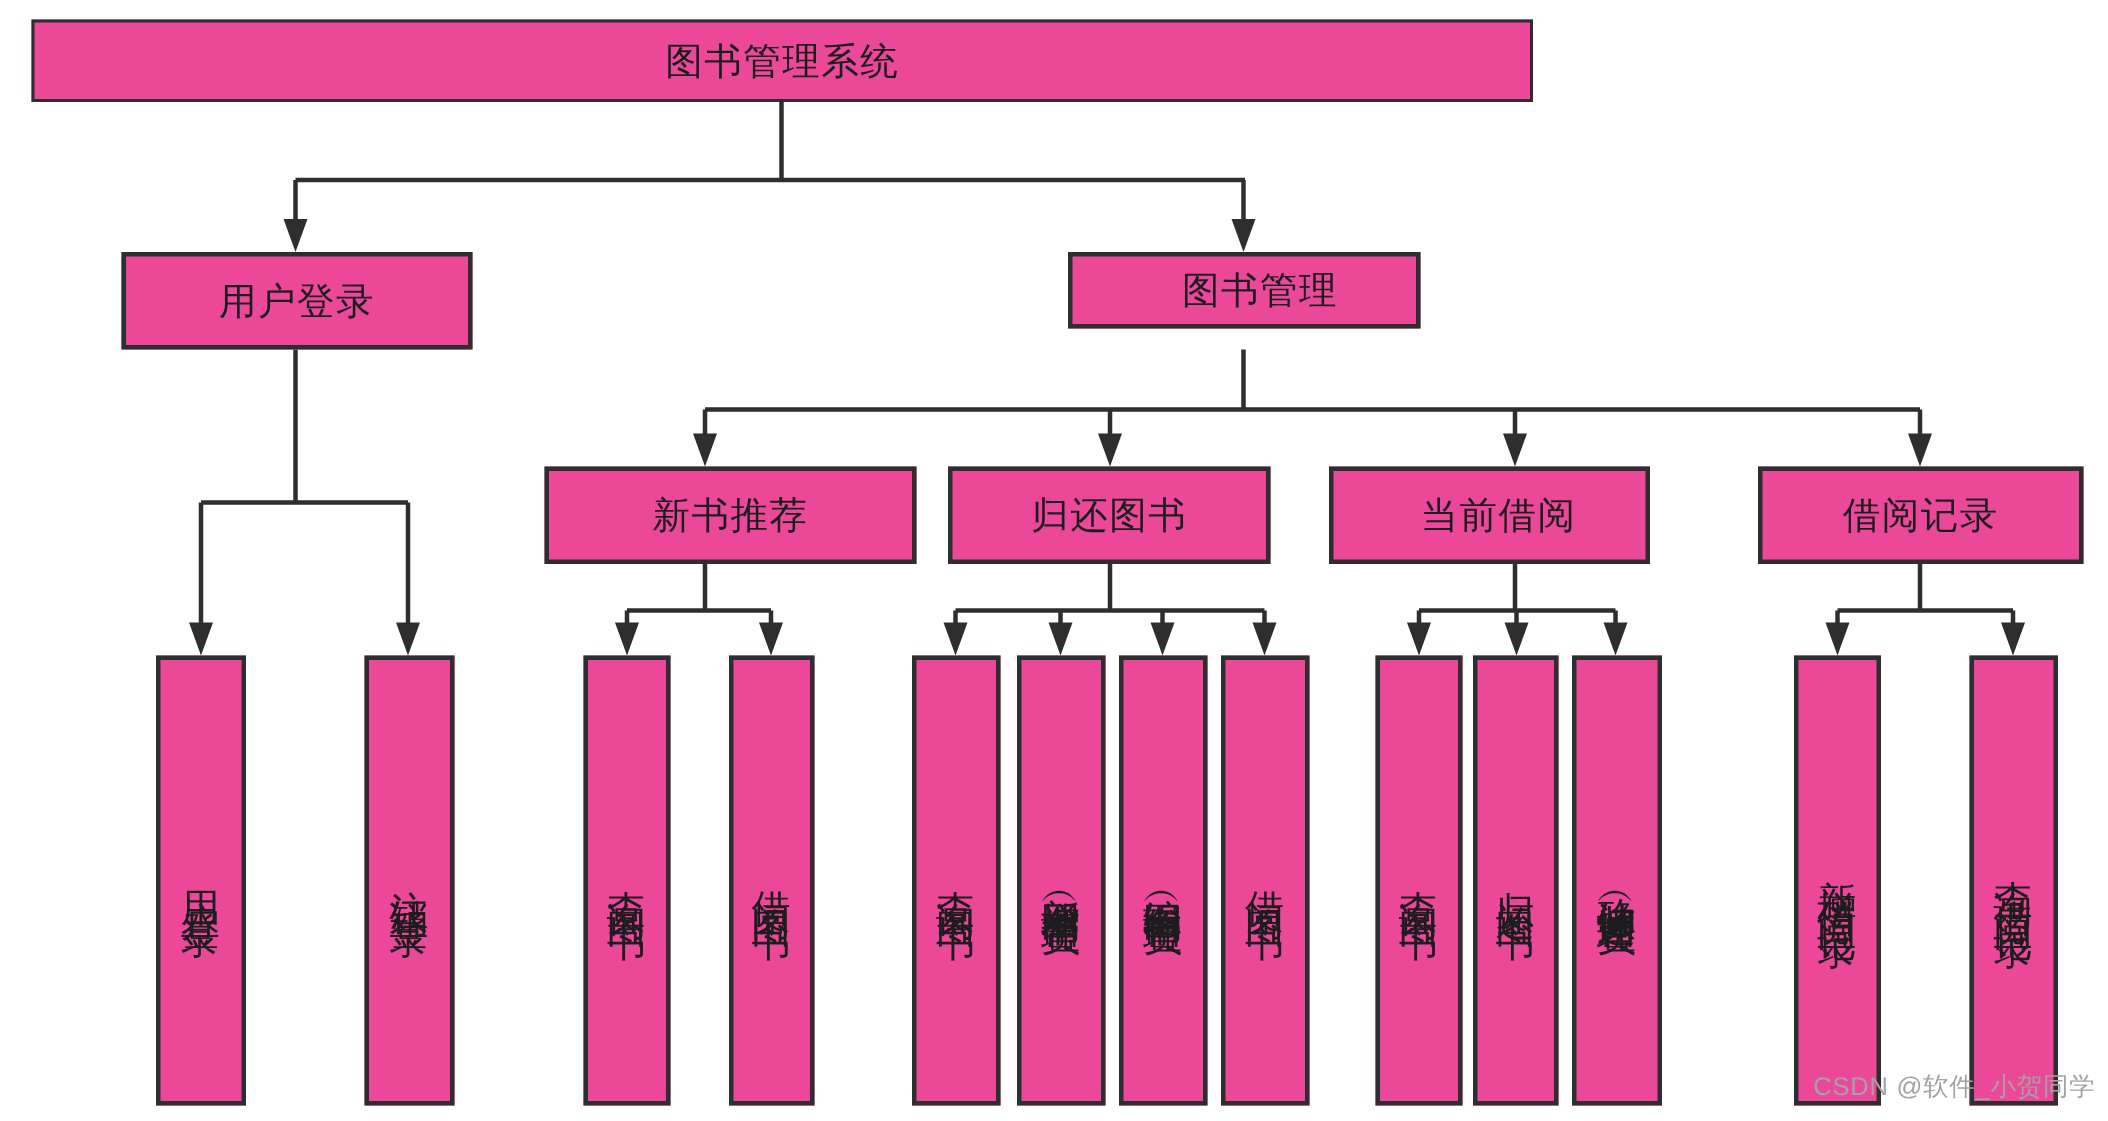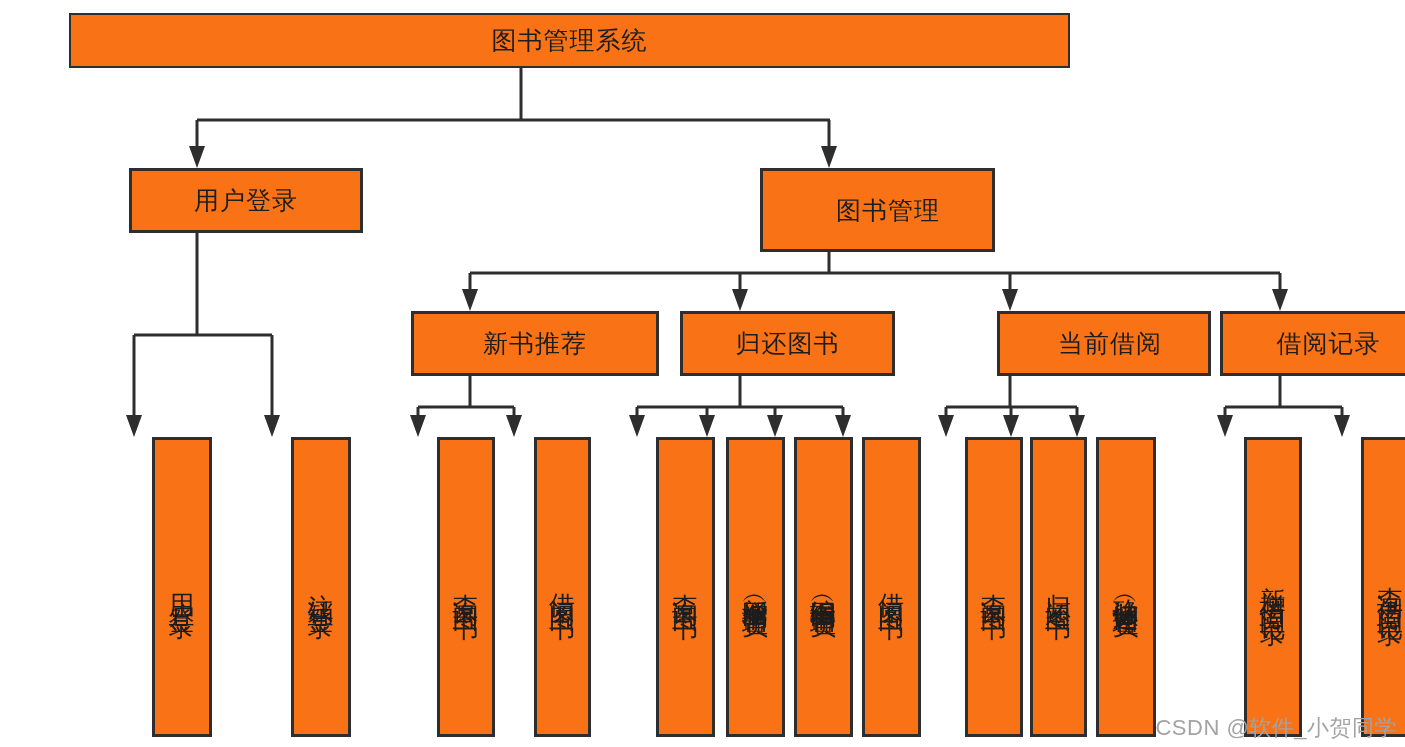--- a/index.html
+++ b/index.html
@@ -7,37 +7,36 @@
     position:relative;
     width:1405px;height:747px;
     background:#ffffff;
     font-family:"Liberation Sans","DejaVu Sans",sans-serif;
     overflow:hidden;
   }
   .connectors{position:absolute;left:0;top:0;width:1405px;height:747px;}
   .node{
     position:absolute;
     box-sizing:border-box;
-    background:#f97316;
+    background:#ec4899;
     border:3px solid #2e2e2e;
     display:flex;align-items:center;justify-content:center;
     color:#1d1d1f;
-    margin-left:48px;
   }
   .h-label{font-size:25px;letter-spacing:1px;white-space:nowrap;}
   
   .n-root{left:21px;top:13px;width:1001px;height:55px;border-width:2px;}
   
   .n-login{left:81px;top:168px;width:234px;height:65px;}
-  .n-mgmt{left:712px;top:168px;width:235px;height:84px;padding-left:21px;}
+  .n-mgmt{left:712px;top:168px;width:235px;height:51px;padding-left:21px;}
   
   .n-l3{top:311px;height:65px;}
   .n-recommend{left:363px;width:248px;}
   .n-borrow{left:632px;width:215px;}
-  .n-current{left:949px;width:214px;padding-left:12px;}
+  .n-current{left:886px;width:214px;padding-left:12px;}
   .n-record{left:1172px;width:217px;text-align:center;}
   
   .leaf{top:437px;height:300px;}
   .leaf-label{
     writing-mode:vertical-lr;
     text-orientation:mixed;
     font-size:26px;
     line-height:1;
     color:#1d1d1f;
     white-space:nowrap;
@@ -53,21 +52,21 @@
   .lf7{left:746px;width:59px;}
   .lf8{left:814px;width:59px;}
   .lf9{left:917px;width:58px;}
   .lf10{left:982px;width:57px;}
   .lf11{left:1048px;width:60px;}
   .lf12{left:1196px;width:58px;}
   .lf13{left:1313px;width:59px;}
   .watermark{
     position:absolute;
     right:8px;top:713px;
-    font-size:22px;
+    font-size:17px;
     color:#a3a3a3;
     letter-spacing:0.5px;
     white-space:nowrap;
   }
 </style>
 </head>
 <body>
 
 <div class="canvas">
 

